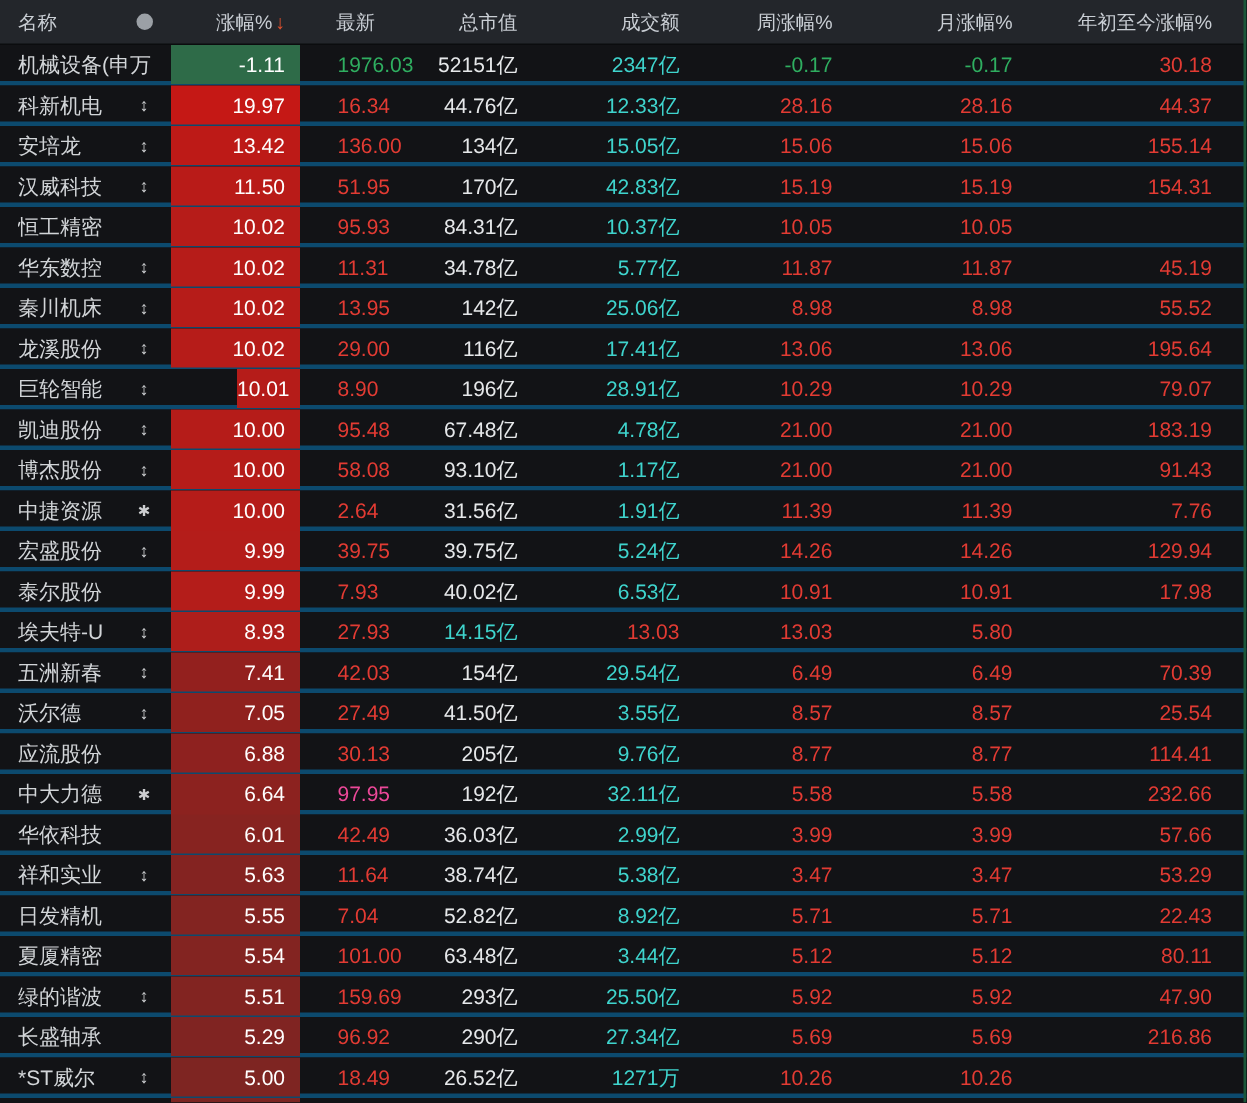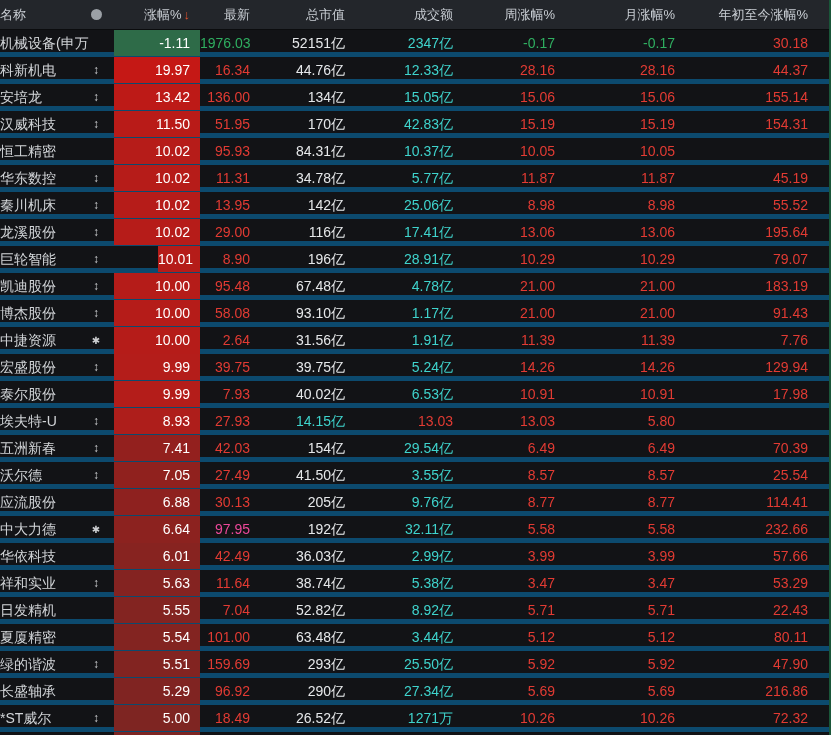--- a/index.html
+++ b/index.html
@@ -5,30 +5,30 @@
   html,body{margin:0;padding:0;background:#121316;}
   body{width:831px;height:735px;overflow:hidden;position:relative;
        font-family:"Liberation Sans","DejaVu Sans",sans-serif;}
   .table{position:absolute;inset:0;}
   .grid-row{display:grid;
     grid-template-columns:78px 36px 86px 58px 95px 108px 102px 120px 133px 1fr;
     align-items:stretch;}
   .hdr{height:30px;line-height:30px;background:#23262b;color:#c9ced4;
        font-size:13px;border-bottom:1px solid #0b0c0e;box-sizing:border-box;}
   .hdr .cell{cursor:pointer;}
-  .body-row{height:27px;box-sizing:border-box;border-bottom:5px solid #0c4a6e;
+  .body-row{height:27px;box-sizing:border-box;border-bottom:3px solid #0c4a6e;
             background:#121316;line-height:26px;font-size:14px;cursor:pointer;}
   .cell{overflow:visible;white-space:nowrap;}
-  .c-name{padding-left:0;text-align:left;color:#d2d5d8;}
+  .c-name{padding-left:12px;text-align:left;color:#d2d5d8;}
   .c-name .nm{display:inline-block;max-width:106px;overflow:hidden;white-space:nowrap;vertical-align:top;}
   .c-icon{text-align:center;color:#d6d8da;font-size:12px;font-weight:bold;}
   .c-icon .glyph{opacity:.95;}
   .c-change{text-align:right;padding-right:10px;color:#ffffff;font-weight:500;box-sizing:border-box;}
   .num{text-align:right;padding-right:8px;box-sizing:border-box;}
-  .c-latest{color:#e23b33;}
+  .c-latest{color:#e23b33;padding-left:25px;}
   .c-mktcap{color:#e6e8ea;}
   .c-turnover{color:#3fd4cd;}
   .c-week,.c-month,.c-ytd{color:#e23b33;}
   .hdr .c-name{color:#c9ced4;}
   .hdr .num,.hdr .c-change{color:#c9ced4;font-weight:normal;}
   .sort-arrow{color:#e5512d;font-weight:bold;margin-left:2px;}
   .hdr-dot{display:inline-block;width:11px;height:11px;border-radius:50%;
            background:#9ba0a6;vertical-align:middle;margin-top:-2px;}
   .partial-row{height:3px;display:grid;
     grid-template-columns:78px 36px 86px 1fr;}
@@ -354,21 +354,20 @@
   </div>
       <div class="grid-row body-row">
     <div class="cell c-name"><span class="nm">*ST威尔</span></div>
     <div class="cell c-icon"><span class="glyph">↕</span></div>
     <div class="cell c-change" style="background: rgb(126, 37, 34);">5.00</div>
     <div class="cell num c-latest" style="color: rgb(226, 59, 51);">18.49</div>
     <div class="cell num c-mktcap">26.52亿</div>
     <div class="cell num c-turnover">1271万</div>
     <div class="cell num c-week" style="color: rgb(226, 59, 51);">10.26</div>
     <div class="cell num c-month" style="color: rgb(226, 59, 51);">10.26</div>
-    <div class="cell num c-ytd">72.32</div>
     <div class="cell"></div>
   </div>
     </div>
 
   <div class="partial-row">
     <div></div>
     <div></div>
     <div class="partial-cell"></div>
     <div></div>
   </div>

